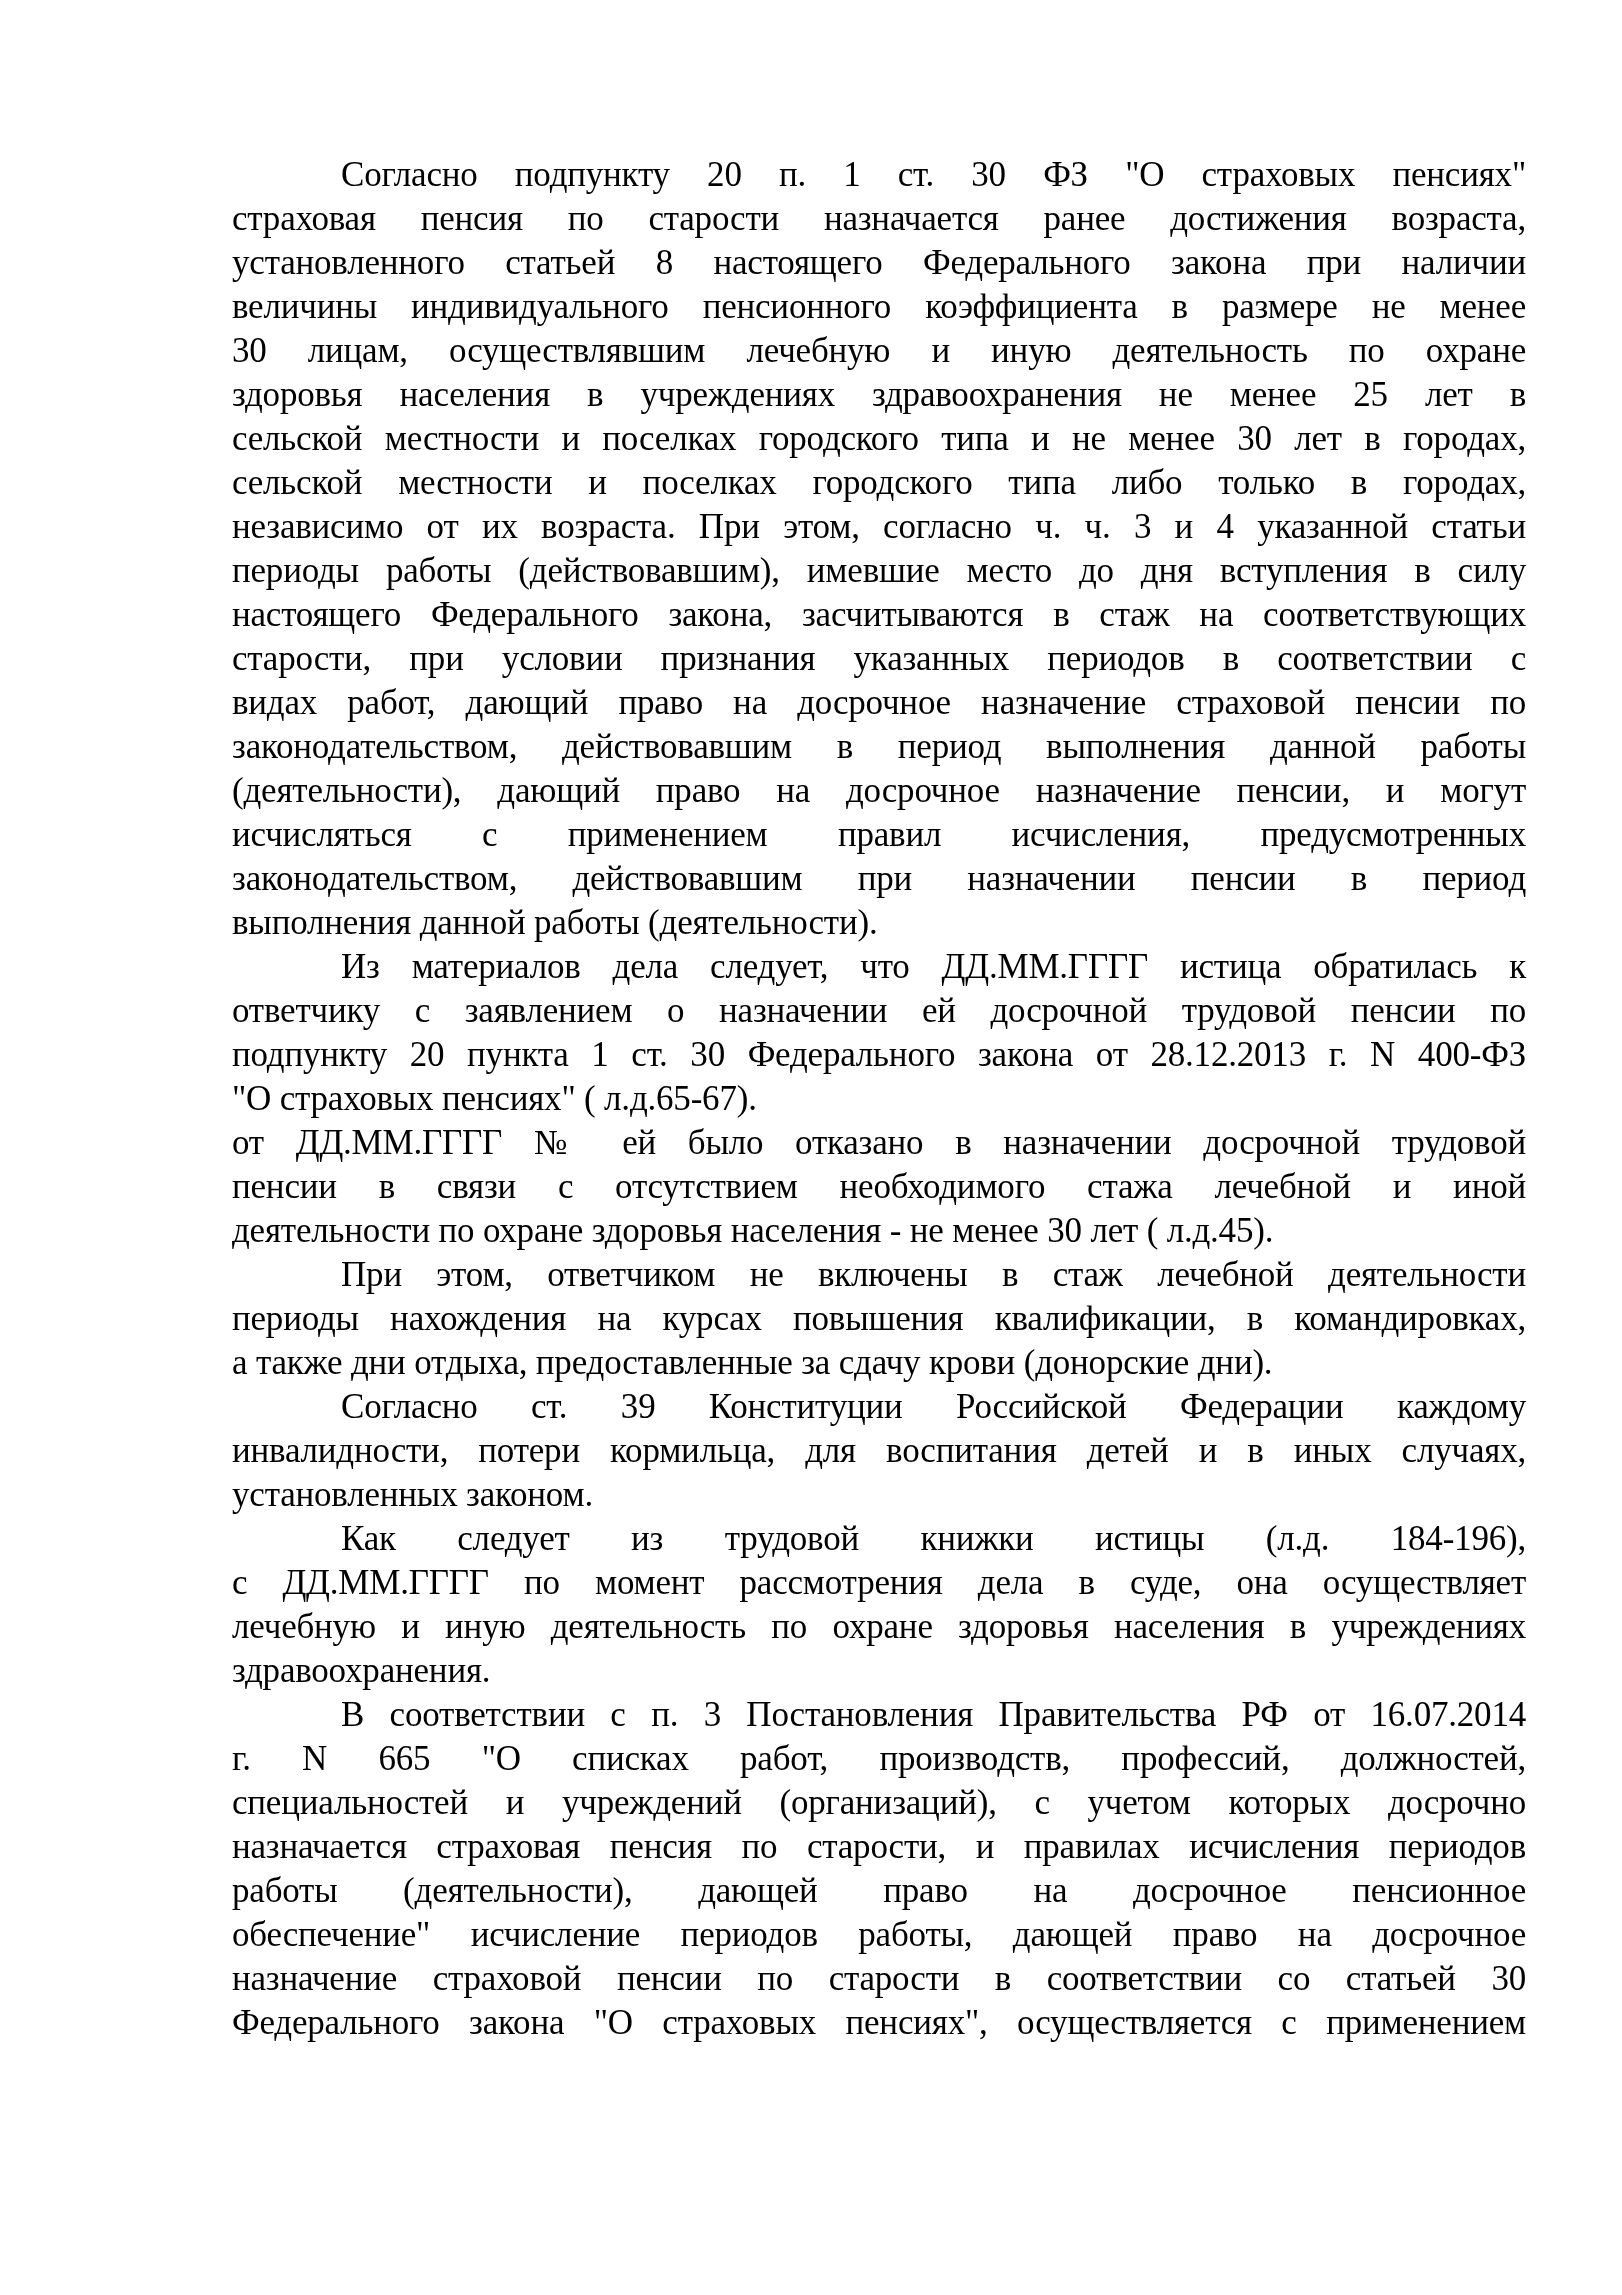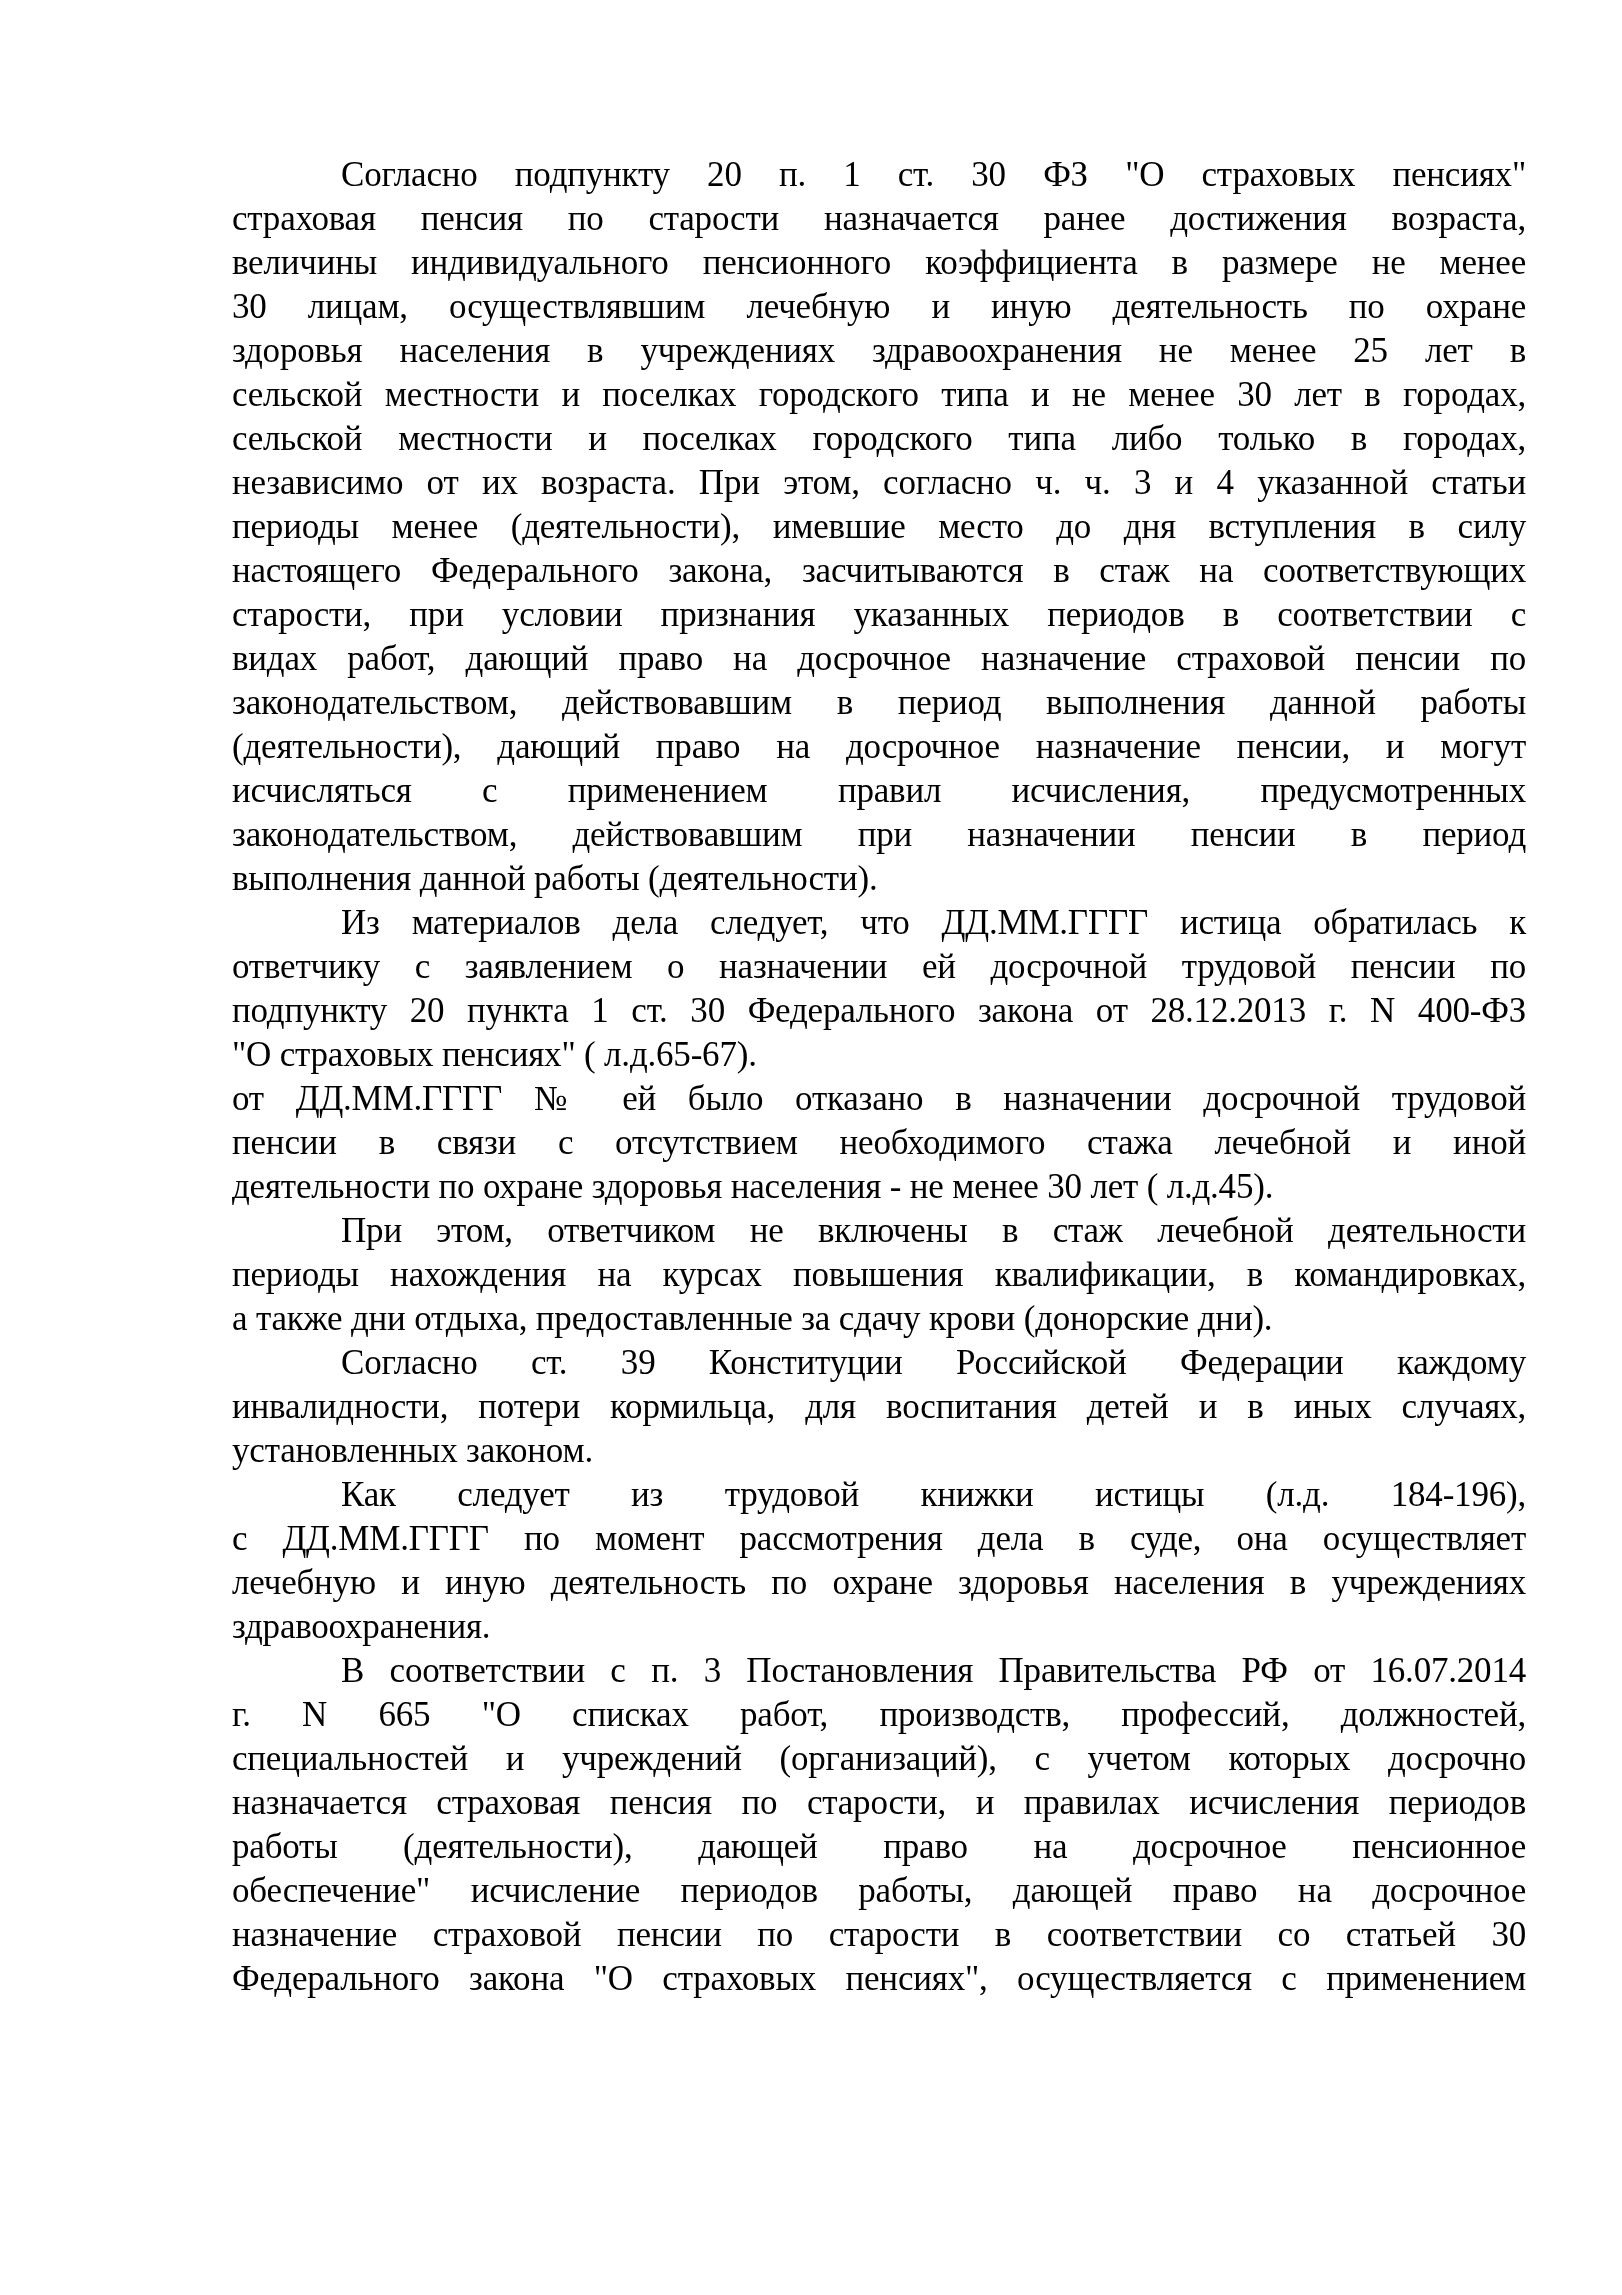--- a/index.html
+++ b/index.html
@@ -51,27 +51,28 @@
   }
 </style>
 </head>
 <body>
 
 <div class="page">
   <div class="doc" id="doc-body">
       <div class="paragraph">
         <div class="line first-line">Согласно подпункту 20 п. 1 ст. 30 ФЗ "О страховых пенсиях"</div>
         <div class="line">страховая пенсия по старости назначается ранее достижения возраста,</div>
+        <div class="line">установленного статьей 8 настоящего Федерального закона при наличии</div>
         <div class="line">величины индивидуального пенсионного коэффициента в размере не менее</div>
         <div class="line">30 лицам, осуществлявшим лечебную и иную деятельность по охране</div>
         <div class="line">здоровья населения в учреждениях здравоохранения не менее 25 лет в</div>
         <div class="line">сельской местности и поселках городского типа и не менее 30 лет в городах,</div>
         <div class="line">сельской местности и поселках городского типа либо только в городах,</div>
         <div class="line">независимо от их возраста. При этом, согласно ч. ч. 3 и 4 указанной статьи</div>
-        <div class="line">периоды менее (деятельности), имевшие место до дня вступления в силу</div>
+        <div class="line">периоды работы (действовавшим), имевшие место до дня вступления в силу</div>
         <div class="line">настоящего Федерального закона, засчитываются в стаж на соответствующих</div>
         <div class="line">старости, при условии признания указанных периодов в соответствии с</div>
         <div class="line">видах работ, дающий право на досрочное назначение страховой пенсии по</div>
         <div class="line">законодательством, действовавшим в период выполнения данной работы</div>
         <div class="line">(деятельности), дающий право на досрочное назначение пенсии, и могут</div>
         <div class="line">исчисляться с применением правил исчисления, предусмотренных</div>
         <div class="line">законодательством, действовавшим при назначении пенсии в период</div>
         <div class="line last-line">выполнения данной работы (деятельности).</div>
       </div>
       <div class="paragraph">

